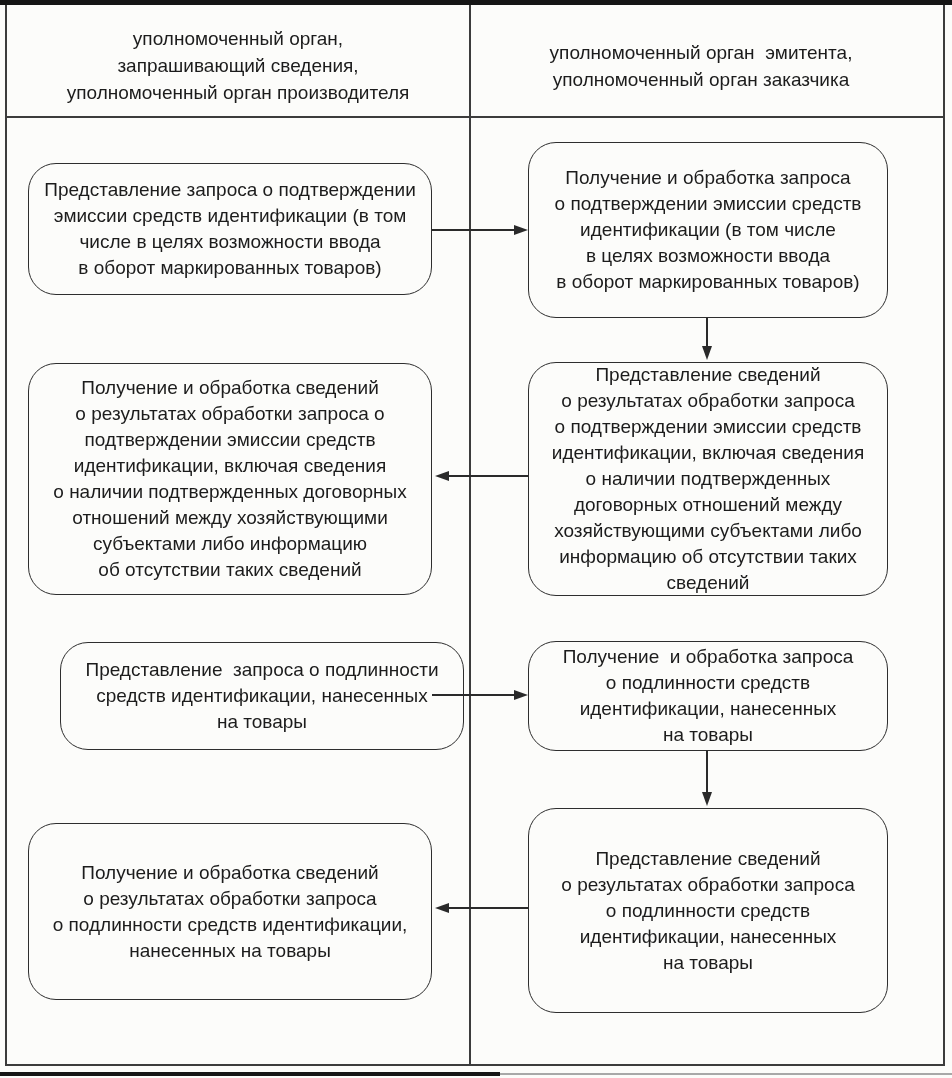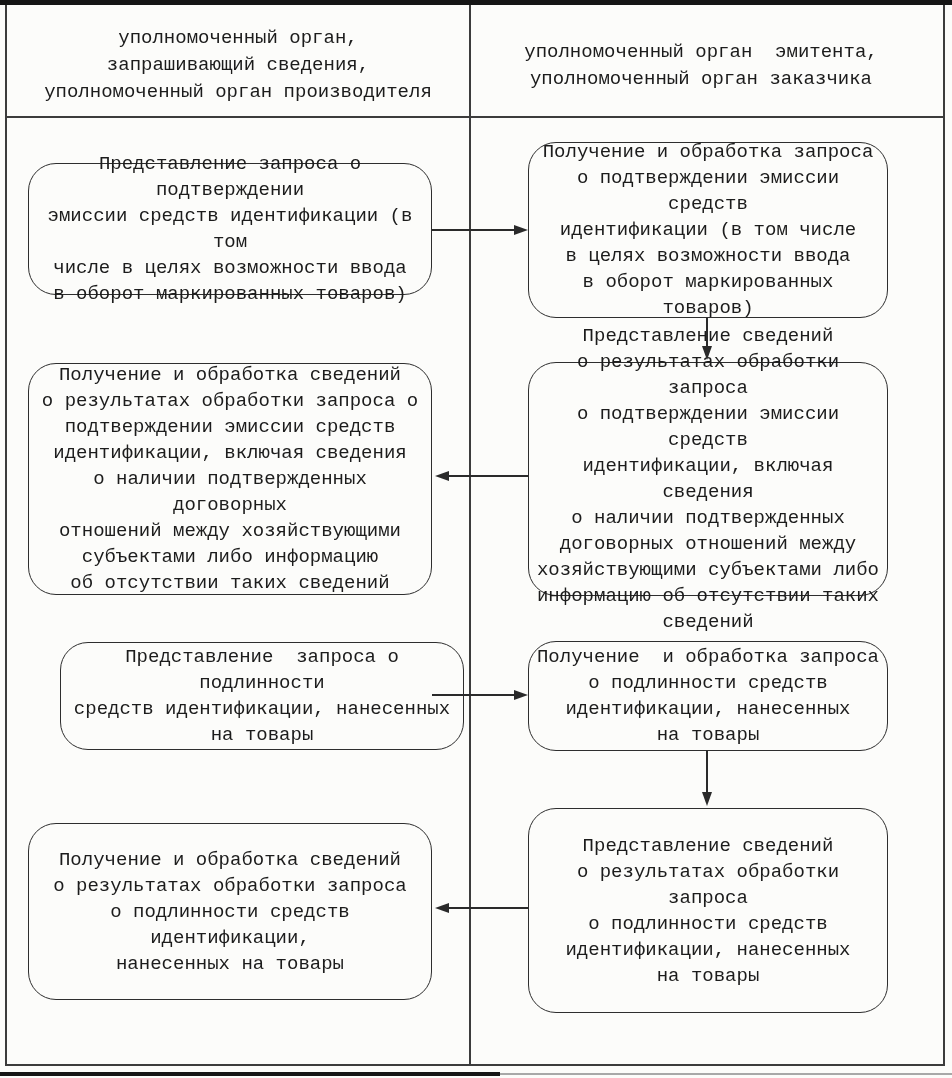--- a/index.html
+++ b/index.html
@@ -5,21 +5,21 @@
   html, body {
     margin: 0;
     padding: 0;
     background: #ffffff;
   }
   #stage {
     position: relative;
     width: 952px;
     height: 1078px;
     background: #fcfcfa;
-    font-family: Liberation Mono, monospace;
+    font-family: Liberation Sans, sans-serif;
     color: #1c1c1c;
     overflow: hidden;
   }
   .abs { position: absolute; }
 
   
   .top-bar        { left: 0;   top: 0;    width: 952px; height: 5px;  background: #151515; }
   .left-border    { left: 5px; top: 5px;  width: 2px;   height: 1061px; background: #3c3c3c; }
   .right-border   { left: 943px; top: 5px; width: 2px;  height: 1061px; background: #3c3c3c; }
   .bottom-border  { left: 5px; top: 1064px; width: 940px; height: 2px; background: #3c3c3c; }

